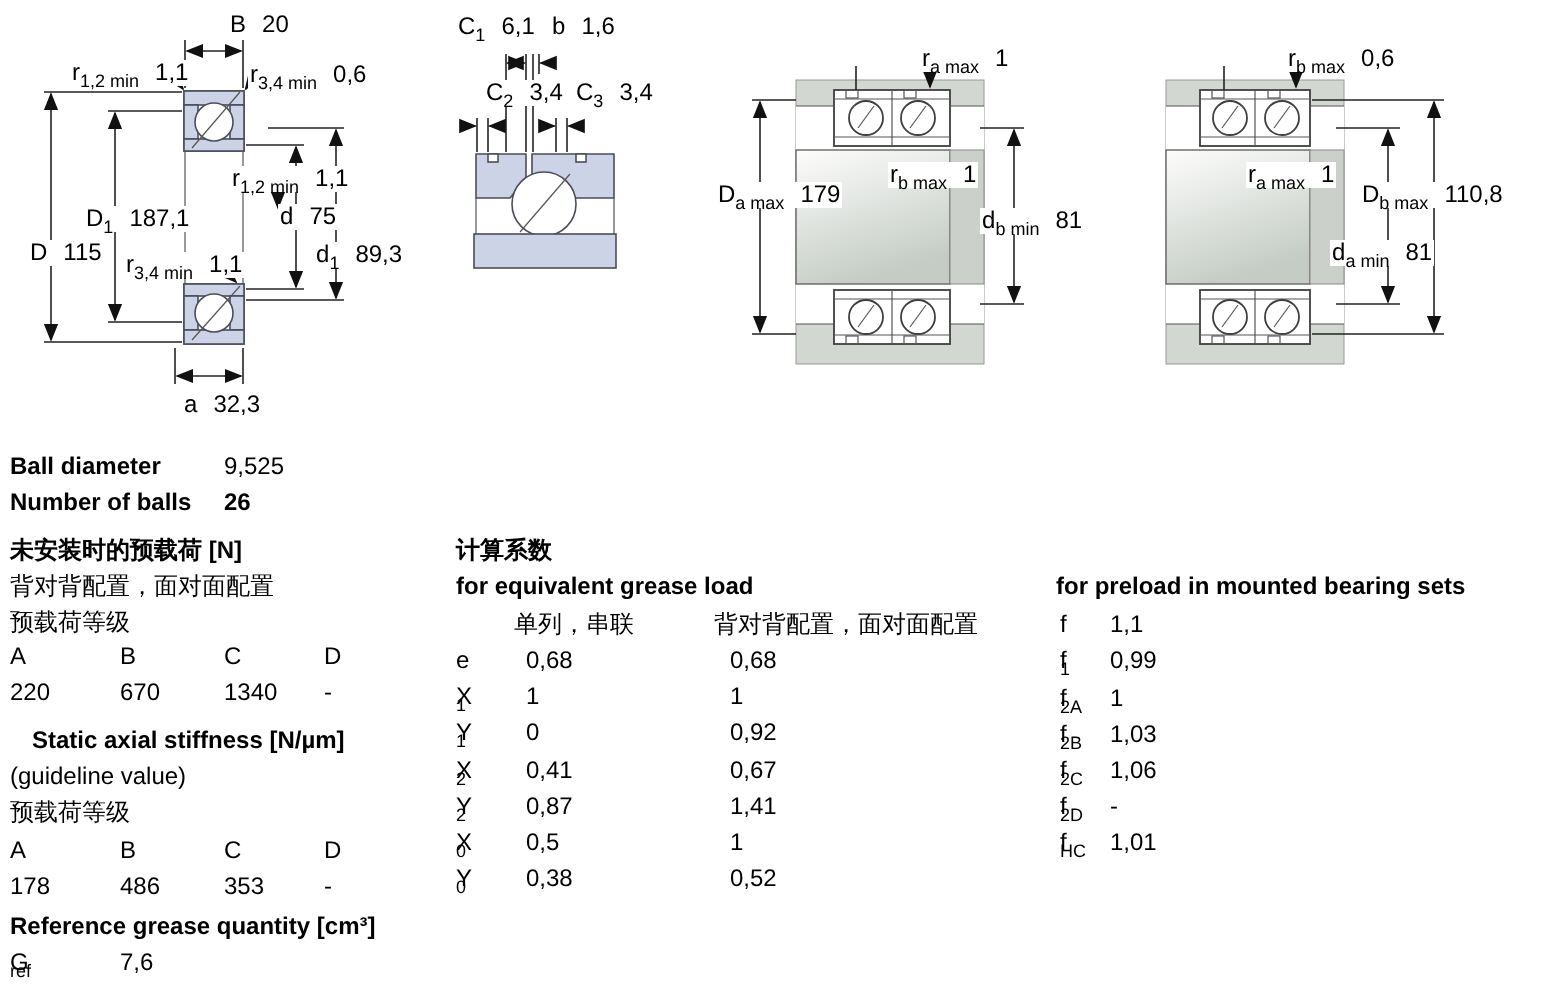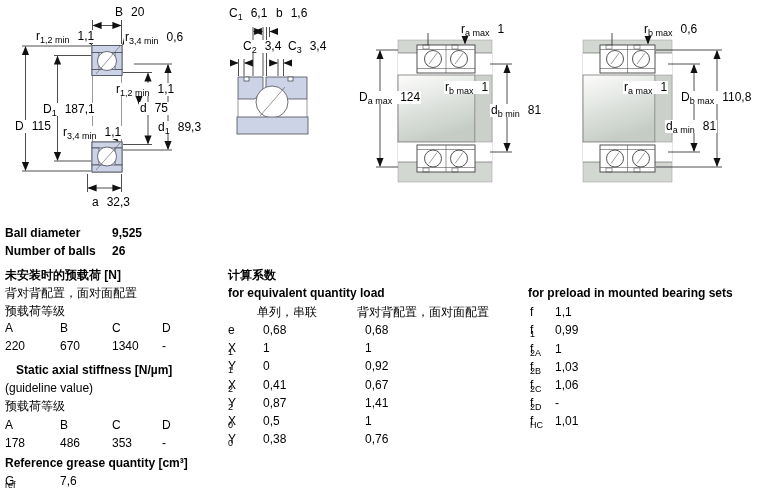--- a/index.html
+++ b/index.html
@@ -210,32 +210,32 @@
 <span class="dim" style="left:62px;top:126px"><span>r</span><sub>3,4 min</sub><span class="v">1,1</span></span>
 <span class="dim" style="left:157px;top:121px"><span>d</span><sub>1</sub><span class="v">89,3</span></span>
 <span class="dim" style="left:91px;top:196px"><span>a</span><sub></sub><span class="v">32,3</span></span>
 
 <span class="dim" style="left:228px;top:7px"><span>C</span><sub>1</sub><span class="v">6,1</span></span>
 <span class="dim" style="left:275px;top:7px"><span>b</span><sub></sub><span class="v">1,6</span></span>
 <span class="dim" style="left:242px;top:40px"><span>C</span><sub>2</sub><span class="v">3,4</span></span>
 <span class="dim" style="left:287px;top:40px"><span>C</span><sub>3</sub><span class="v">3,4</span></span>
 
 <span class="dim" style="left:460px;top:23px"><span>r</span><sub>a max</sub><span class="v">1</span></span>
-<span class="dim" style="left:358px;top:91px"><span>D</span><sub>a max</sub><span class="v">124</span></span>
+<span class="dim" style="left:358px;top:91px"><span>D</span><sub>a max</sub><span class="v">179</span></span>
 <span class="dim" style="left:444px;top:81px"><span>r</span><sub>b max</sub><span class="v">1</span></span>
 <span class="dim" style="left:490px;top:104px"><span>d</span><sub>b min</sub><span class="v">81</span></span>
 
 <span class="dim" style="left:643px;top:23px"><span>r</span><sub>b max</sub><span class="v">0,6</span></span>
 <span class="dim" style="left:623px;top:81px"><span>r</span><sub>a max</sub><span class="v">1</span></span>
 <span class="dim" style="left:680px;top:91px"><span>D</span><sub>b max</sub><span class="v">110,8</span></span>
 <span class="dim" style="left:665px;top:120px"><span>d</span><sub>a min</sub><span class="v">81</span></span>
 
 <div class="trow b" style="left:5px;top:227px">
   <span style="left:0">Ball diameter</span>
-  <span style="left:107px;font-weight:bold">9,525</span>
+  <span style="left:107px;font-weight:normal">9,525</span>
 </div>
 <div class="trow b" style="left:5px;top:245px">
   <span style="left:0">Number of balls</span>
   <span style="left:107px;font-weight:bold">26</span>
 </div>
 <div class="trow b" style="left:5px;top:269px">
   <span style="left:0">未安装时的预载荷 [N]</span>
 </div>
 <div class="trow" style="left:5px;top:287px">
   <span style="left:0">背对背配置，面对面配置</span>
@@ -281,21 +281,21 @@
 </div>
 <div class="trow" style="left:5px;top:475px">
   <span style="left:0"><span>G</span><sub>ref</sub></span>
   <span style="left:55px">7,6</span>
 </div>
 
 <div class="trow b" style="left:228px;top:269px">
   <span style="left:0">计算系数</span>
 </div>
 <div class="trow b" style="left:228px;top:287px">
-  <span style="left:0">for equivalent quantity load</span>
+  <span style="left:0">for equivalent grease load</span>
 </div>
 <div class="trow" style="left:228px;top:306px">
   <span style="left:29px">单列，串联</span>
   <span style="left:129px">背对背配置，面对面配置</span>
 </div>
 <div class="trow" style="left:228px;top:324px">
   <span style="left:0"><span>e</span><sub></sub></span>
   <span style="left:35px">0,68</span>
   <span style="left:137px">0,68</span>
 </div>
@@ -320,21 +320,21 @@
   <span style="left:137px">1,41</span>
 </div>
 <div class="trow" style="left:228px;top:415px">
   <span style="left:0"><span>X</span><sub>0</sub></span>
   <span style="left:35px">0,5</span>
   <span style="left:137px">1</span>
 </div>
 <div class="trow" style="left:228px;top:433px">
   <span style="left:0"><span>Y</span><sub>0</sub></span>
   <span style="left:35px">0,38</span>
-  <span style="left:137px">0,76</span>
+  <span style="left:137px">0,52</span>
 </div>
 
 <div class="trow b" style="left:528px;top:287px">
   <span style="left:0">for preload in mounted bearing sets</span>
 </div>
 <div class="trow" style="left:528px;top:306px">
   <span style="left:2px"><span>f</span><sub></sub></span>
   <span style="left:27px">1,1</span>
 </div>
 <div class="trow" style="left:528px;top:324px">

